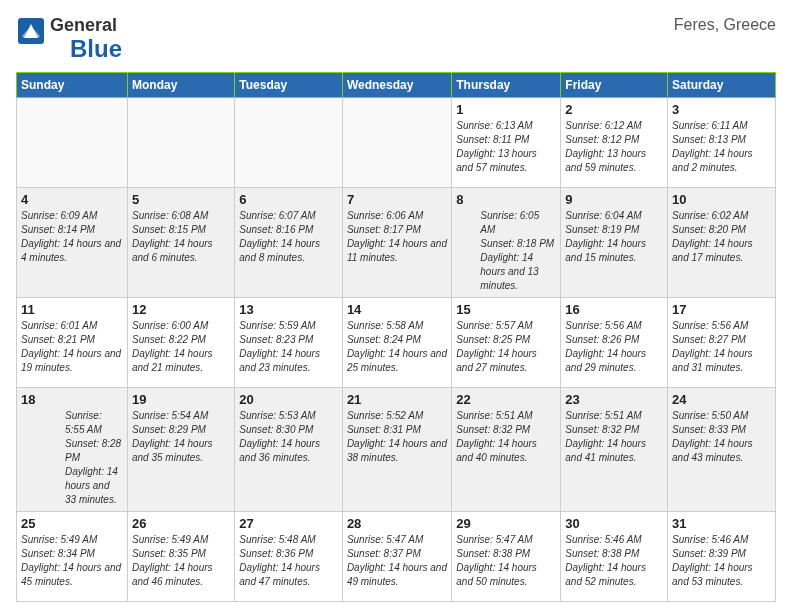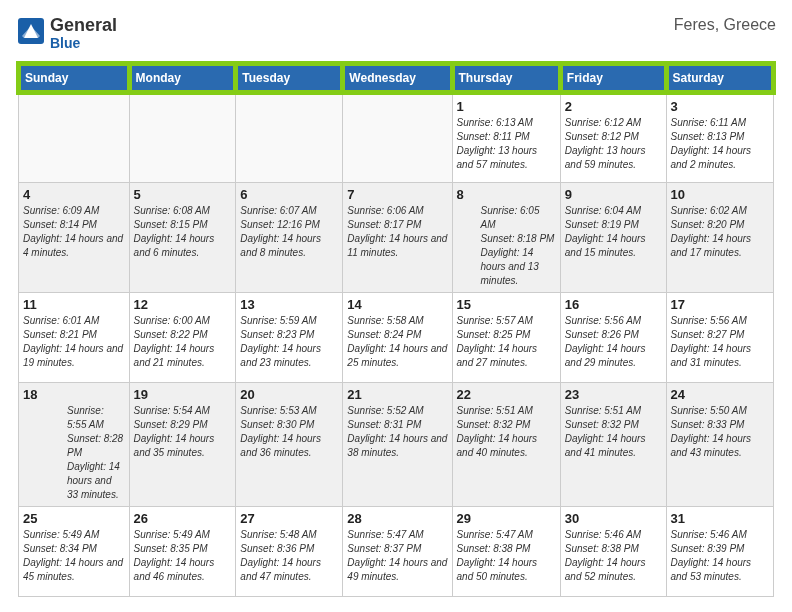--- a/index.html
+++ b/index.html
@@ -24,23 +24,24 @@
       display: flex;
       flex-direction: column;
       line-height: 1.1;
     }
     .logo-general {
       font-size: 18px;
       font-weight: bold;
       color: #333;
     }
     .logo-blue {
-      font-size: 14px;
+      font-size: 24px;
       font-weight: bold;
       color: #1a5fa8;
+      margin-left: 20px;
     }
     .logo-icon {
       width: 30px;
       height: 30px;
       margin-right: 4px;
     }
     .title-block {
       text-align: right;
     }
     .month-title {
@@ -57,21 +58,21 @@
       border-collapse: collapse;
       font-size: 10px;
     }
     th {
       background-color: #2a6ab0;
       color: #fff;
       padding: 5px 4px;
       text-align: left;
       font-size: 12px;
       font-weight: bold;
-      border: 5px solid #84cc16;
+      border: 1px solid #84cc16;
     }
     td {
       border: 1px solid #ccc;
       vertical-align: top;
       padding: 4px;
       height: 90px;
       width: 113px;
       background: #fff;
     }
     td.empty {
@@ -159,21 +160,21 @@
         </td>
         <td class="shaded">
           <div class="day-num">5</div>
           <div class="day-info" style="white-space: pre-line;">Sunrise: 6:08 AM
 Sunset: 8:15 PM
 Daylight: 14 hours and 6 minutes.</div>
         </td>
         <td class="shaded">
           <div class="day-num">6</div>
           <div class="day-info" style="white-space: pre-line;">Sunrise: 6:07 AM
-Sunset: 12:16 PM
+Sunset: 8:16 PM
 Daylight: 14 hours and 8 minutes.</div>
         </td>
         <td class="shaded">
           <div class="day-num">7</div>
           <div class="day-info" style="white-space: pre-line;">Sunrise: 6:06 AM
 Sunset: 8:17 PM
 Daylight: 14 hours and 11 minutes.</div>
         </td>
         <td class="shaded">
           <div class="day-num">8</div>

